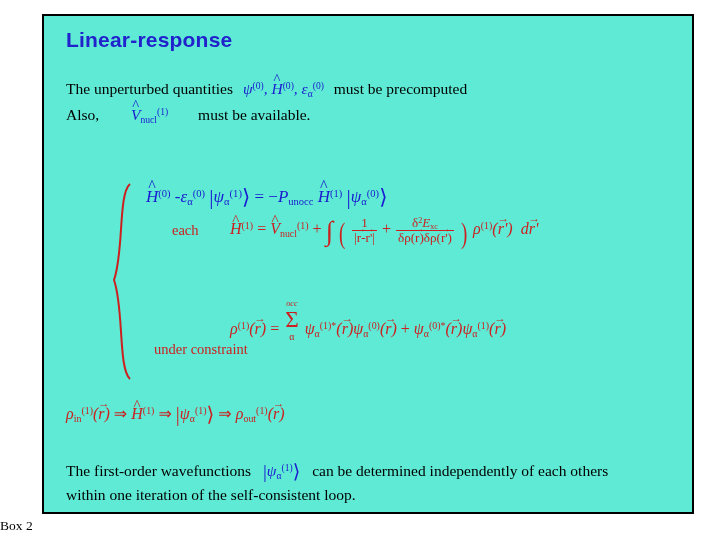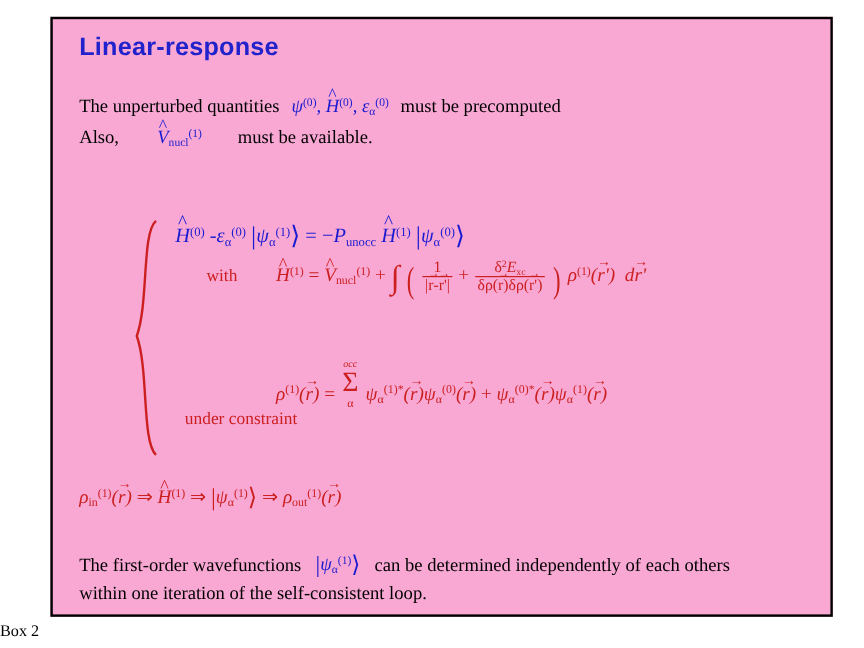--- a/index.html
+++ b/index.html
@@ -19,21 +19,21 @@
     height: 540px;
   }
   .frame {
     position: absolute;
     left: 42px;
     top: 14px;
     width: 652px;
     height: 500px;
     border: 2px solid #000000;
     box-sizing: border-box;
-    background: #f9a8d4;
+    background: #5eead4;
   }
   .title {
     position: absolute;
     left: 22px;
     top: 12px;
     font-family: "Liberation Sans", sans-serif;
     font-weight: bold;
     font-size: 21px;
     color: #2222cc;
     letter-spacing: 0.2px;
@@ -190,21 +190,21 @@
       <span class="m" title="Ĥ(0) - ε(0)α |ψ(1)α⟩ = − Punocc Ĥ(1) |ψ(0)α⟩">
         <span class="hat">H<span class="hatmark">^</span></span><sup class="s">(0)</sup>
         <span class="up">-</span>ε<sub class="s">α</sub><sup class="s">(0)</sup>
         <span class="ket">|</span>ψ<sub class="s">α</sub><sup class="s">(1)</sup><span class="ket">⟩</span>
         <span class="up"> = </span><span class="up">−</span>P<sub class="s">unocc</sub>
         <span class="hat">H<span class="hatmark">^</span></span><sup class="s">(1)</sup>
         <span class="ket">|</span>ψ<sub class="s">α</sub><sup class="s">(0)</sup><span class="ket">⟩</span>
       </span>
     </div>
 
-    <div class="eq red" style="left:128px; top:206px; font-size:14.5px;">with</div>
+    <div class="eq red" style="left:128px; top:206px; font-size:14.5px;">each</div>
     <div class="eq red" style="left:186px; top:200px; font-size:16px;">
       <span class="m">
         <span class="hat">H<span class="hatmark">^</span></span><sup class="s">(1)</sup>
         <span class="up"> = </span>
         <span class="hat">V<span class="hatmark">^</span></span><sub class="s">nucl</sub><sup class="s">(1)</sup>
         <span class="up"> + </span><span class="bigint">∫</span>
         <span class="bigparen">(</span>
         <span class="frac">
           <span class="num">1</span>
           <span class="den">|<span class="vecm">r<span class="arrowmark">→</span></span>-<span class="vecm">r<span class="arrowmark">→</span></span>'|</span>

